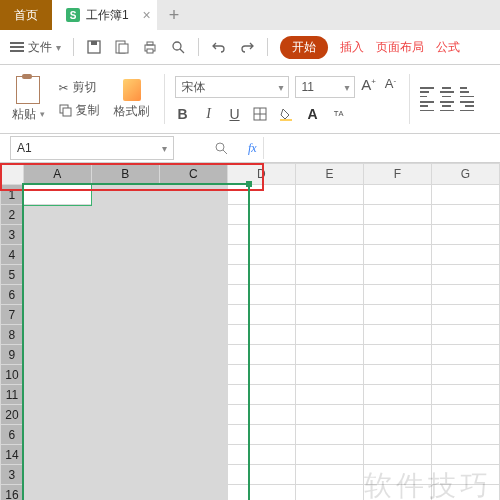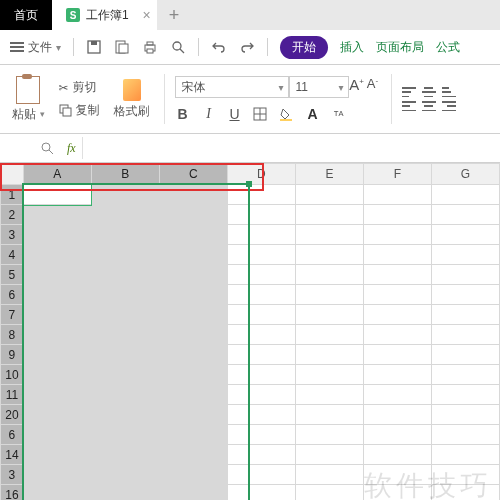--- a/index.html
+++ b/index.html
@@ -1,49 +1,49 @@
 <!DOCTYPE html>
 <html><head>
 <meta charset="utf-8">
 <style>
 html,body{margin:0;padding:0;font-family:"Microsoft YaHei",sans-serif;font-size:12px;color:#333;background:#fff;width:500px;height:500px;overflow:hidden}
 .tabbar{height:30px;display:flex;align-items:stretch;background:#e8e8e8}
 .tab{display:flex;align-items:center;padding:0 14px;position:relative;cursor:pointer}
-.tab.home{background:#000000;color:#fff;font-weight:500}
+.tab.home{background:#a16207;color:#fff;font-weight:500}
 .tab.active{background:#fff}
 .tab .ss-icon{width:14px;height:14px;background:#3ab36f;border-radius:2px;margin-right:6px;display:inline-flex;align-items:center;justify-content:center;color:#fff;font-size:10px;font-weight:bold}
 .tab .close{position:absolute;right:6px;color:#999;font-size:14px}
 .tab.add{color:#888;font-size:18px;padding:0 12px}
 .menubar{height:34px;border-bottom:1px solid #d0d0d0;display:flex;align-items:center;padding:0 10px;gap:12px;color:#555}
 .menubar .sep{width:1px;height:18px;background:#d0d0d0}
 .file-menu{display:flex;align-items:center;gap:4px}
 .file-menu .burger{display:inline-block;width:14px}
 .file-menu .burger span{display:block;height:2px;background:#666;margin:2px 0}
 .ico{width:16px;height:16px;display:inline-flex;align-items:center;justify-content:center;color:#666}
-.pill{background:#4c1d95;color:#fff;padding:3px 12px;border-radius:12px;font-size:12px}
-.menuitem{color:#15803d;cursor:pointer}
+.pill{background:#c2410c;color:#fff;padding:3px 12px;border-radius:12px;font-size:12px}
+.menuitem{color:#ef4444;cursor:pointer}
 .ribbon{height:60px;border-bottom:1px solid #d0d0d0;display:flex;align-items:center;padding:4px 8px;gap:10px;color:#555}
 .rgroup{display:flex;flex-direction:column;align-items:center;gap:2px;padding:0 4px}
 .rv{border-right:1px solid #e0e0e0;height:50px}
 .paste-ico{width:22px;height:26px;border:1px solid #b08060;background:#fff;position:relative}
 .paste-ico::before{content:"";position:absolute;top:-3px;left:5px;width:10px;height:5px;background:#b08060;border-radius:2px}
 .small-row{display:flex;align-items:center;gap:4px;font-size:12px;white-space:nowrap}
 .fmt-ico{width:18px;height:22px;background:linear-gradient(135deg,#ffd070,#ff9040);border-radius:2px}
 .select{border:1px solid #ccc;background:#fff;height:20px;display:flex;align-items:center;padding:0 16px 0 6px;font-size:12px;position:relative;min-width:50px}
 .select::after{content:"▾";position:absolute;right:4px;color:#888;font-size:10px}
 .font-btns{display:flex;gap:10px;align-items:center;margin-top:4px}
 .fb{font-size:14px;width:16px;text-align:center;cursor:pointer}
 .align-block{display:flex;flex-direction:column;gap:4px}
 .align-row{display:flex;gap:6px}
 .al{width:14px;height:10px;display:flex;flex-direction:column;justify-content:space-between}
 .al span{display:block;height:1.5px;background:#666}
 .namebox-row{height:28px;display:flex;align-items:center;border-bottom:1px solid #d0d0d0}
 .namebox{width:150px;height:22px;border:1px solid #ccc;margin-left:10px;display:flex;align-items:center;padding:0 6px;position:relative;background:#fff}
 .namebox::after{content:"▾";position:absolute;right:6px;color:#888;font-size:10px}
-.fx-area{display:flex;align-items:center;gap:13px;margin-left:40px;color:#4d7c0f}
+.fx-area{display:flex;align-items:center;gap:20px;margin-left:40px;color:#3b82f6}
 .fx{font-style:italic;font-family:serif}
 .formula-input{flex:1;height:22px;border-left:1px solid #e0e0e0;margin-left:6px}
 .grid-wrap{position:relative;height:calc(500px - 30px - 34px - 60px - 28px);overflow:hidden}
 table.sheet{border-collapse:collapse;table-layout:fixed}
 table.sheet th,table.sheet td{border:1px solid #d8d8d8;padding:0;font-weight:normal;font-size:12px}
 table.sheet thead th{background:#f0f0f0;height:20px;color:#555;text-align:center}
 table.sheet thead th.sel{background:#b8b8b8;color:#222}
 table.sheet tbody th{background:#f0f0f0;width:22px;color:#555;text-align:center;height:19px}
 table.sheet tbody th.sel{background:#b8b8b8;color:#222}
 table.sheet td{width:68px;background:#fff}
@@ -147,21 +147,21 @@
         </span>
       <span>复制</span>
     </div>
   </div>
   <div class="rgroup">
     <div class="fmt-ico"></div>
     <span>格式刷</span>
   </div>
   <div class="rv"></div>
   <div style="display:flex;flex-direction:column;gap:4px">
-    <div style="display:flex;">
+    <div style="display:flex;gap:6px">
       <div class="select" style="min-width:90px">
           <span>宋体</span>
         </div>
       <div class="select" style="min-width:36px">
           <span>11</span>
         </div>
       <span class="fb" style="font-size:15px"><span>A</span><sup style="font-size:8px">+</sup></span>
       <span class="fb" style="font-size:13px"><span>A</span><sup style="font-size:8px">-</sup></span>
     </div>
     <div class="font-btns">
@@ -218,20 +218,23 @@
       <span class="al">
           <span></span>
           <span style="width:60%;margin-left:auto"></span>
           <span></span>
         </span>
     </div>
   </div>
 </div>
 
 <div class="namebox-row">
+  <div class="namebox">
+      <span>A1</span>
+    </div>
   <div class="fx-area">
     <span>
         <svg width="14" height="14" viewBox="0 0 14 14">
           <circle cx="6" cy="6" r="4" fill="none" stroke="#888"></circle>
           <line x1="9" y1="9" x2="13" y2="13" stroke="#888"></line>
         </svg>
       </span>
     <span class="fx">fx</span>
   </div>
   <div class="formula-input"></div>

